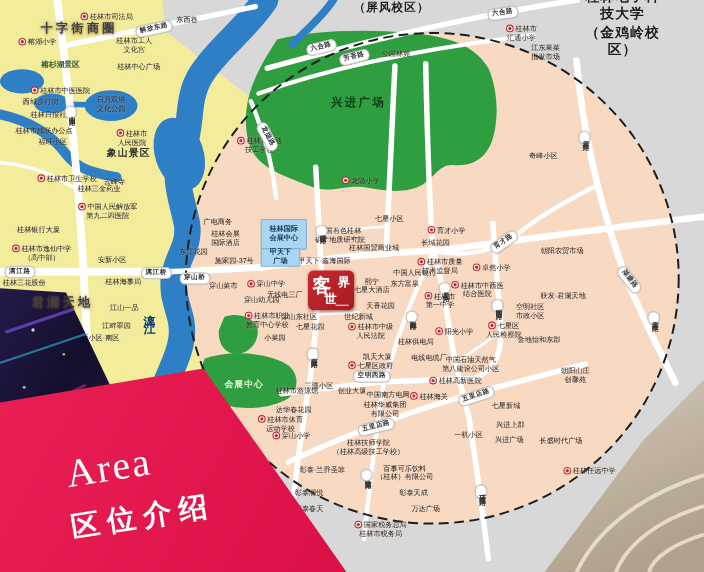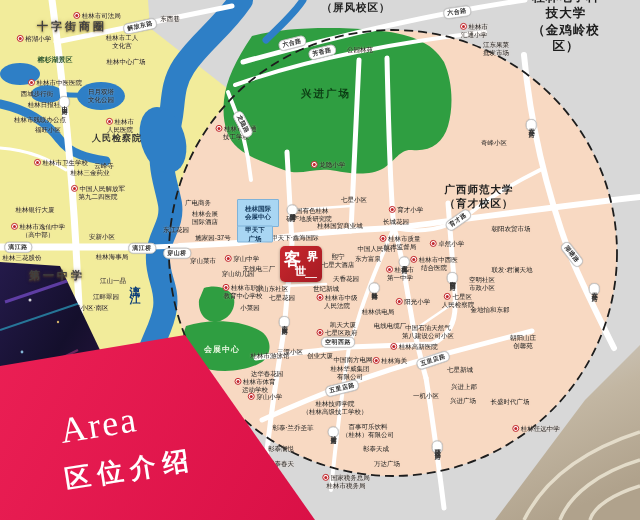--- a/index.html
+++ b/index.html
@@ -252,39 +252,37 @@
       <div class="lbl road v" style="left: 437px; top: 447px; transform: translate(-50%, -50%) rotate(0deg);">环城南一路</div>
       <div class="lbl road v" style="left: 333px; top: 432px; transform: translate(-50%, -50%) rotate(0deg);">骖鸾路</div>
       <div class="lbl road" style="left: 572px; top: 254px; transform: translate(-50%, -50%) rotate(52deg);">湖塘路</div>
       <div class="lbl bluebox" style="left: 258px; top: 213px; transform: translate(-50%, -50%) rotate(0deg); width: 40px; height: 26px;">桂林国际
 会展中心</div>
       <div class="lbl bluebox" style="left: 255px; top: 234px; transform: translate(-50%, -50%) rotate(0deg); width: 34px; height: 15px;">甲天下
 广场</div>
       <div class="lbl water" style="left: 134px; top: 284px; transform: translate(-50%, -50%) rotate(0deg);">漓江</div>
       <div class="lbl scenic s-dark" style="left: 326px; top: 94px; transform: translate(-50%, -50%) rotate(0deg);">兴进广场</div>
       <div class="lbl scenic s-light" style="left: 222px; top: 350px; transform: translate(-50%, -50%) rotate(0deg);">会展中心</div>
-      <div class="lbl scenic s-plain" style="left: 117px; top: 139px; transform: translate(-50%, -50%) rotate(0deg);">人民检察院</div>
+      <div class="lbl scenic s-plain" style="left: 117px; top: 139px; transform: translate(-50%, -50%) rotate(0deg);">象山景区</div>
       <div class="lbl scenic s-small" style="left: 55px; top: 60px; transform: translate(-50%, -50%) rotate(0deg);">榕杉湖景区</div>
       <div class="lbl uni" style="left: 356px; top: 1px; transform: translate(-50%, -50%) rotate(0deg);">桂林理工大学
 （屏风校区）</div>
-      <div class="lbl uni" style="left: 479px; top: 197px; transform: translate(-50%, -50%) rotate(0deg);">广西师范大学
-（育才校区）</div>
       <div class="lbl uni big" style="left: 566px; top: 21px; transform: translate(-50%, -50%) rotate(0deg);">桂林电子科技大学
 （金鸡岭校区）</div>
     </div>
 
   <div class="logo">
     <span class="lg-main">客</span>
     <span class="lg-b">界</span>
     <span class="lg-c">世</span>
   </div>
 
   <div id="titles">
       <div class="lbl bc" style="left: 72px; top: 27px; transform: translate(-50%, -50%) rotate(0deg);">十字街商圈</div>
-      <div class="lbl bc" style="left: 57px; top: 276px; transform: translate(-50%, -50%) rotate(0deg);">第一中学</div>
+      <div class="lbl bc" style="left: 57px; top: 276px; transform: translate(-50%, -50%) rotate(0deg);">君澜天地</div>
     </div>
 
   <svg class="overlay-svg" width="640" height="520" viewBox="0 0 640 520">
     <defs>
       <linearGradient id="gNight" x1="0" y1="0" x2="1" y2="1">
         <stop offset="0" stop-color="#241a4a"></stop>
           <stop offset="0.55" stop-color="#140f2c"></stop>
         <stop offset="1" stop-color="#2a1640"></stop>
       </linearGradient>
       <linearGradient id="gTan" x1="0" y1="0" x2="0.4" y2="1">

